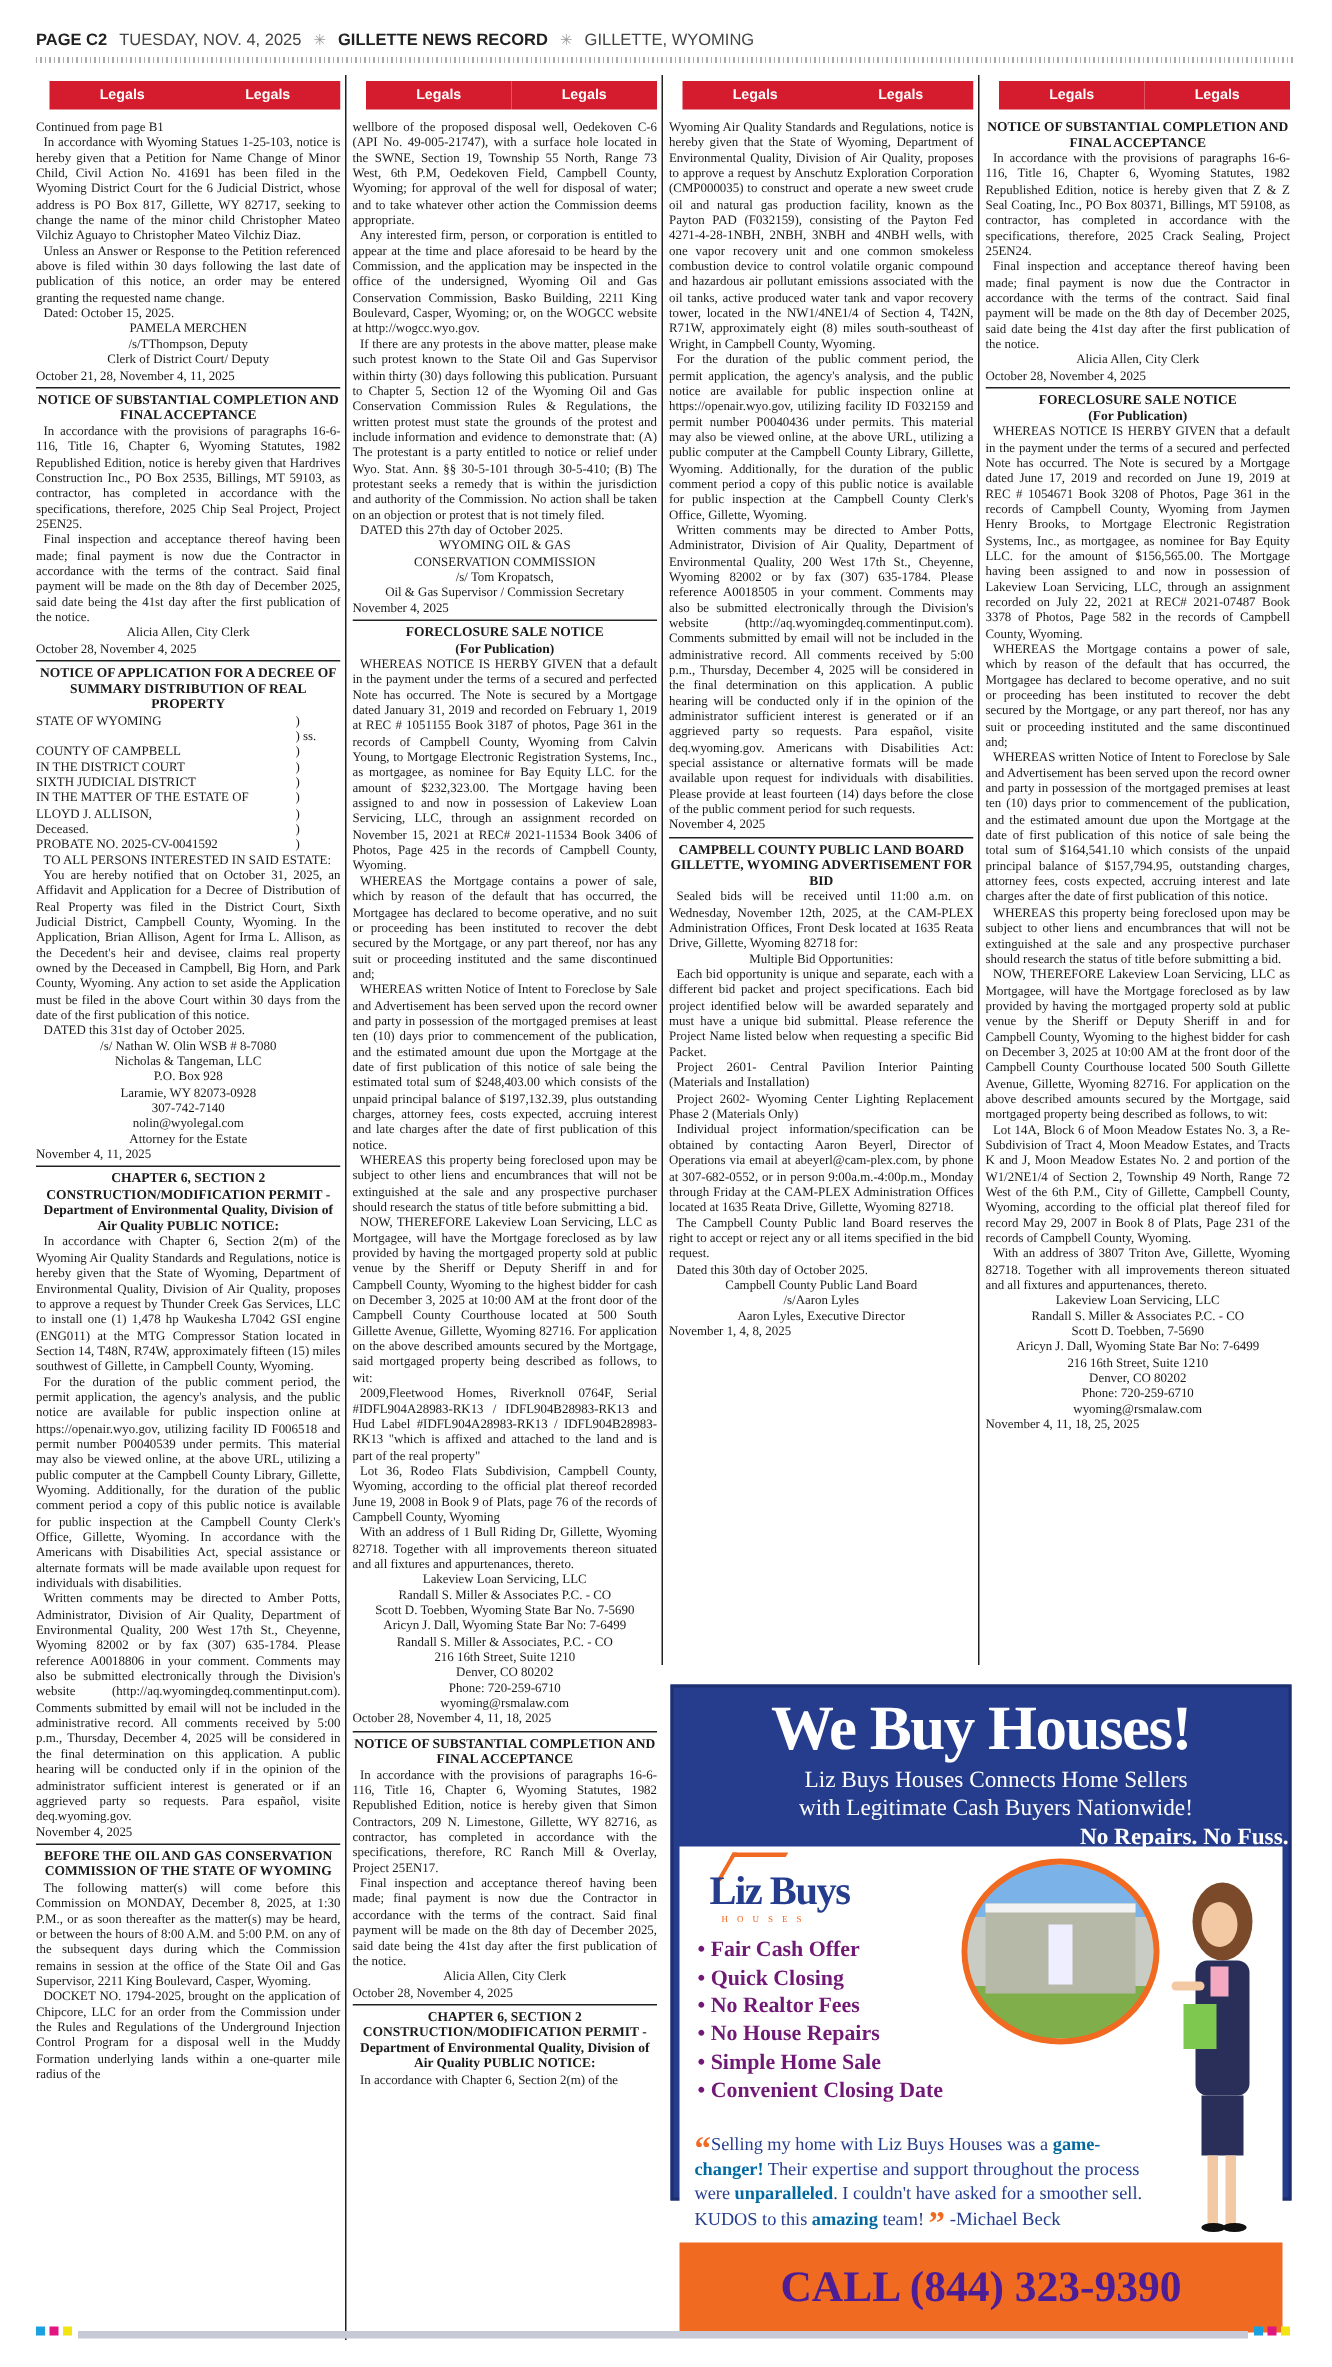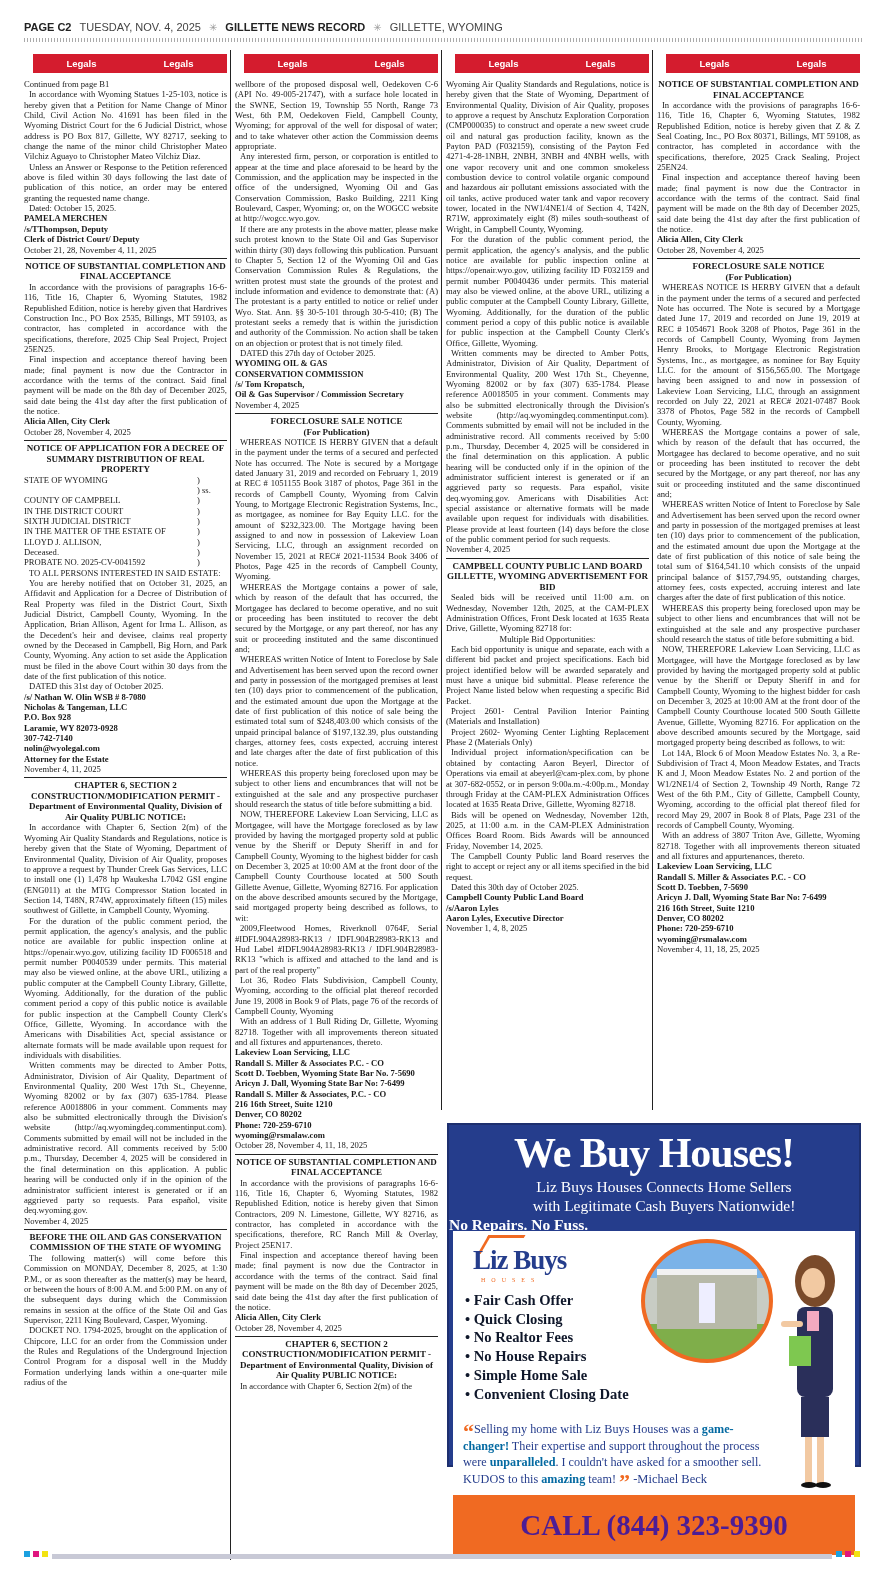--- a/index.html
+++ b/index.html
@@ -5,39 +5,39 @@
   html,body{margin:0;padding:0;background:#fff;}
   body{width:888px;height:1578px;position:relative;overflow:hidden;font-family:"Liberation Serif",serif;color:#1a1a1a;}
   .masthead{position:absolute;left:24px;top:18px;width:838px;height:18px;font-family:"Liberation Sans",sans-serif;font-size:11px;display:flex;align-items:center;gap:8px;white-space:nowrap;color:#444;}
   .masthead .page{font-weight:bold;color:#222;}
   .masthead .paper{font-weight:bold;color:#222;}
   .masthead .star{color:#999;font-size:10px;}
   .rule-dots{position:absolute;left:24px;top:38px;width:838px;height:4px;background:repeating-linear-gradient(90deg,#aaa 0 1px,#fff 1px 3px);}
   .col{position:absolute;top:54px;width:203px;font-size:8.6px;line-height:10.35px;text-align:justify;overflow:hidden;}
   .col p{margin:0;text-indent:5px;}
   .col .hd{font-weight:bold;text-align:center;text-indent:0;font-size:9px;line-height:10.5px;}
-  .col .r{text-align:left;text-indent:0;font-weight:bold;}
+  .col .r{text-align:center;text-indent:0;}
   .col .c{text-align:center;text-indent:0;}
   .col .d{text-align:left;text-indent:0;}
   .col .sep{border-top:1.5px solid #222;margin:3px 0 2px 0;}
   .tag{display:inline-block;width:97px;height:19px;background:#d41c2e;color:#fff;font-family:"Liberation Sans",sans-serif;font-weight:bold;font-size:9.5px;line-height:19px;text-align:center;margin-bottom:6px;}
   .tagrow{display:flex;justify-content:flex-end;}
   .vline{position:absolute;top:50px;width:1px;background:#222;}
   .cap{display:flex;text-indent:0;}
   .cap span:first-child{flex:1;}
   .cap span:last-child{width:30px;}
   .ad{position:absolute;left:447px;top:1123px;width:414px;height:344px;background:#253d8c;border:2px solid #1d2f6e;box-sizing:border-box;font-family:Liberation Serif, serif;color:#fff;}
   .ad .title{font-size:42px;font-weight:bold;text-align:center;line-height:48px;margin-top:4px;letter-spacing:-1px;}
   .ad .sub{font-size:15.5px;text-align:center;line-height:19px;padding-left:20px;}
-  .ad .sub2{font-size:15.5px;font-weight:bold;text-align:left;line-height:20px;}
+  .ad .sub2{font-size:15.5px;font-weight:bold;text-align:right;line-height:20px;}
   .ad .white{position:absolute;left:4px;top:106px;width:402px;height:260px;background:#fff;color:#253d8c;}
   .ad .logo{position:absolute;left:20px;top:14px;font-size:27px;font-weight:bold;color:#253d8c;letter-spacing:-1px;}
   .ad .logo-sub{position:absolute;left:28px;top:46px;font-size:6px;letter-spacing:6px;color:#f06a22;}
   .ad .roof{position:absolute;left:30px;top:4px;width:34px;height:16px;border-top:3px solid #f06a22;border-left:3px solid #f06a22;transform:skewX(-30deg);}
-  .ad ul{position:absolute;left:12px;top:60px;margin:0;padding:0;list-style:none;font-size:14.6px;font-weight:bold;line-height:18.7px;color:#0f172a;}
+  .ad ul{position:absolute;left:12px;top:60px;margin:0;padding:0;list-style:none;font-size:14.6px;font-weight:bold;line-height:18.7px;color:#701a75;}
   .ad ul li:before{content:"• ";}
   .ad .photo{position:absolute;left:188px;top:8px;width:132px;height:124px;border-radius:50%;border:4px solid #f06a22;background:linear-gradient(#7bb3e8 0 30%,#c8ccc4 30% 70%,#7fae4a 70%);box-sizing:border-box;}
   .ad .house{position:absolute;left:204px;top:38px;width:100px;height:54px;background:#b7b9a8;border-top:6px solid #f2f2f2;}
   .ad .door{position:absolute;left:246px;top:52px;width:16px;height:40px;background:#eef;}
   .ad .lady{position:absolute;left:326px;top:20px;width:66px;height:240px;}
   .ad .quote{position:absolute;left:10px;top:190px;width:300px;font-size:12.2px;line-height:16.5px;color:#253d8c;}
   .ad .quote b{color:#0369a1;}
   .ad .qm{color:#f06a22;font-size:22px;font-weight:bold;line-height:10px;vertical-align:-6px;}
   .ad .author{font-size:12.5px;}
   .ad .call{position:absolute;left:4px;top:370px;width:402px;height:60px;background:#f06a22;color:#4c1d95;font-size:29px;font-weight:bold;text-align:center;line-height:60px;letter-spacing:0px;}
@@ -205,21 +205,20 @@
   <p class="d">November 4, 2025</p>
   <div class="sep"></div>
 
   <p class="hd">CAMPBELL COUNTY PUBLIC LAND BOARD GILLETTE, WYOMING ADVERTISEMENT FOR BID</p>
   <p>Sealed bids will be received until 11:00 a.m. on Wednesday, November 12th, 2025, at the CAM-PLEX Administration Offices, Front Desk located at 1635 Reata Drive, Gillette, Wyoming 82718 for:</p>
   <p class="c">Multiple Bid Opportunities:</p>
   <p>Each bid opportunity is unique and separate, each with a different bid packet and project specifications. Each bid project identified below will be awarded separately and must have a unique bid submittal. Please reference the Project Name listed below when requesting a specific Bid Packet.</p>
   <p>Project 2601- Central Pavilion Interior Painting (Materials and Installation)</p>
   <p>Project 2602- Wyoming Center Lighting Replacement Phase 2 (Materials Only)</p>
   <p>Individual project information/specification can be obtained by contacting Aaron Beyerl, Director of Operations via email at abeyerl@cam-plex.com, by phone at 307-682-0552, or in person 9:00a.m.-4:00p.m., Monday through Friday at the CAM-PLEX Administration Offices located at 1635 Reata Drive, Gillette, Wyoming 82718.</p>
-  <p>Bids will be opened on Wednesday, November 12th, 2025, at 11:00 a.m. in the CAM-PLEX Administration Offices Board Room. Bids Awards will be announced Friday, November 14, 2025.</p>
   <p>The Campbell County Public land Board reserves the right to accept or reject any or all items specified in the bid request.</p>
   <p>Dated this 30th day of October 2025.</p>
   <p class="r">Campbell County Public Land Board</p>
   <p class="r">/s/Aaron Lyles</p>
   <p class="r">Aaron Lyles, Executive Director</p>
   <p class="d">November 1, 4, 8, 2025</p>
 </div>
 
 <div class="col" style="left:657px;height:1050px;">
   <div class="tagrow">

